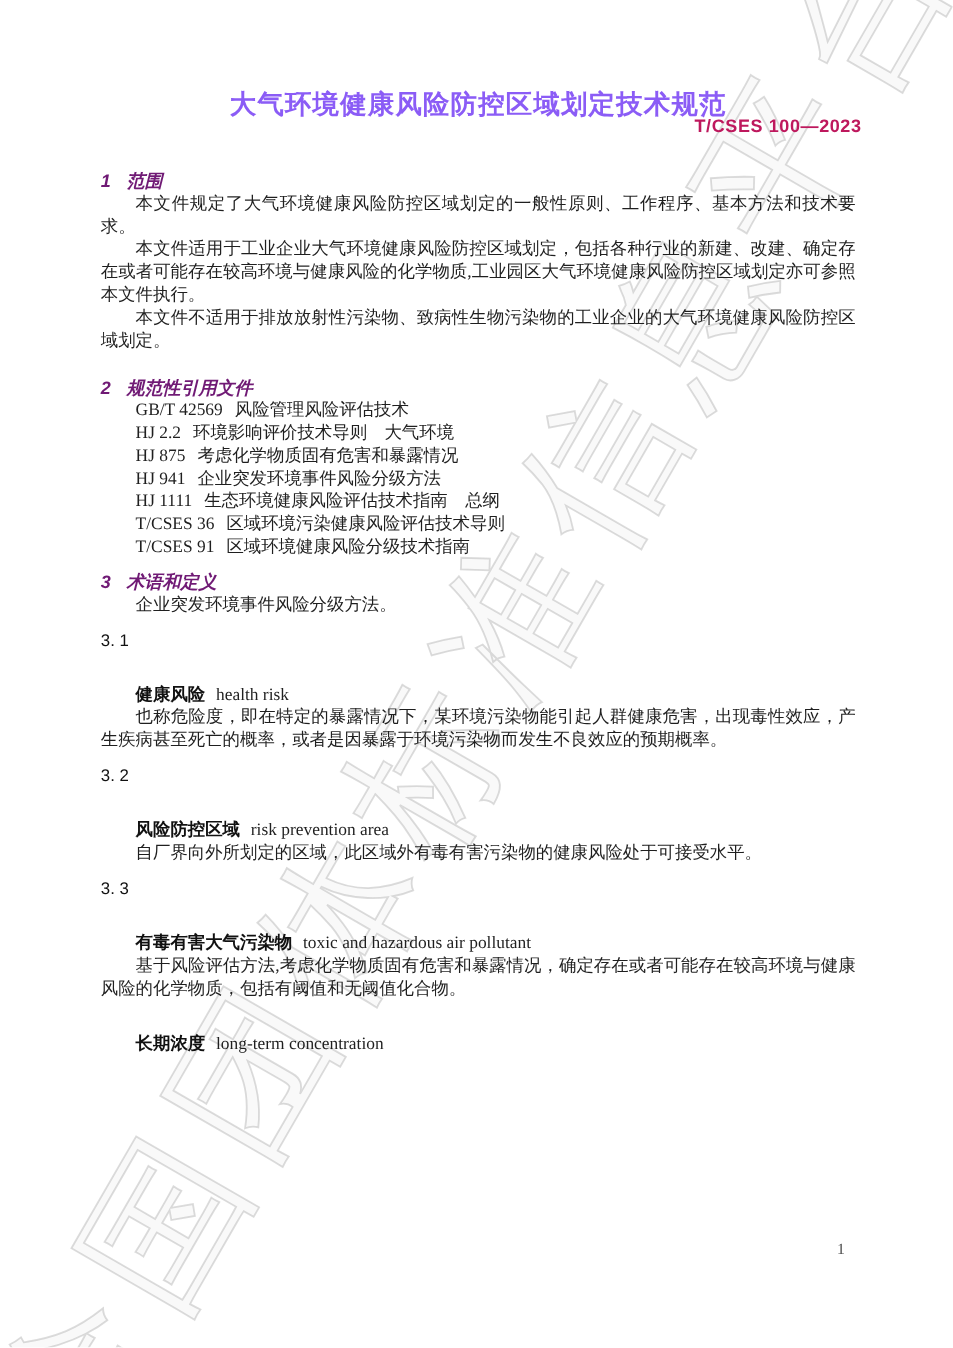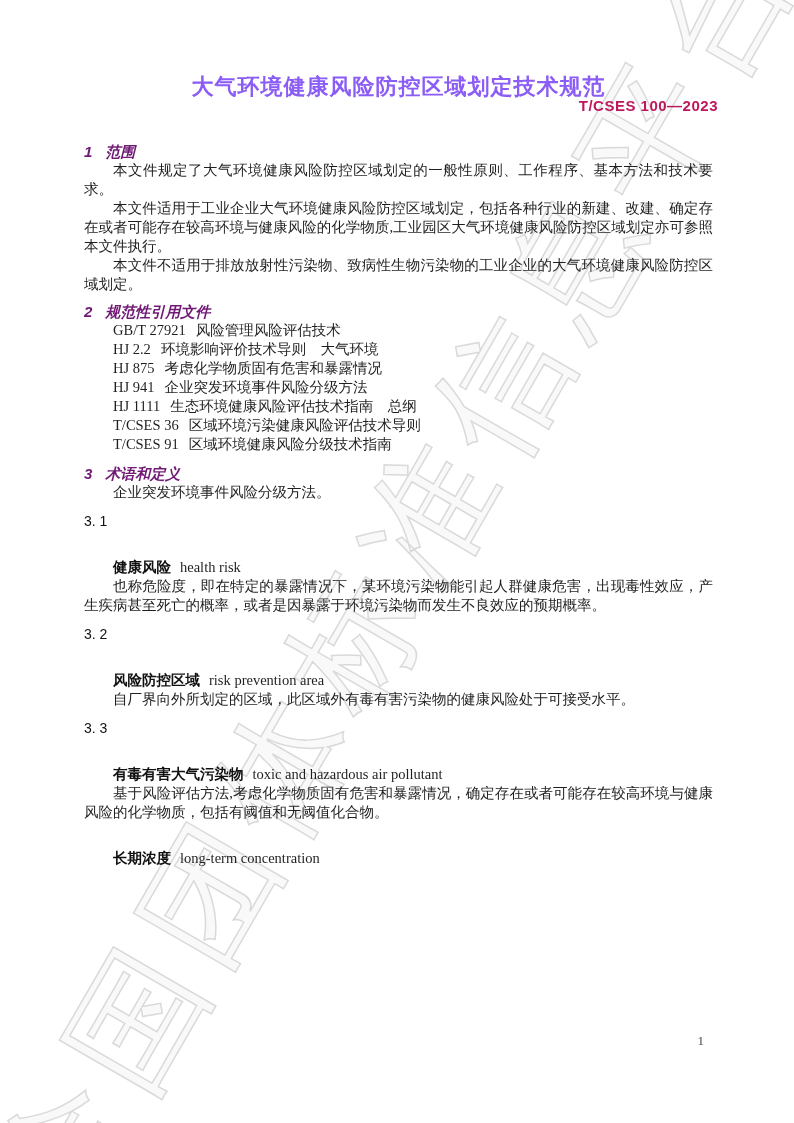--- a/index.html
+++ b/index.html
@@ -27,21 +27,21 @@
     margin:0; padding-top:74px; text-align:center;
     font-family:"Liberation Sans","DejaVu Sans",sans-serif;
     font-size:22px; font-weight:bold; letter-spacing:1px; line-height:26px; color:#8b5cf6;
   }
   .sec-heading {
     font-family:"Liberation Sans","DejaVu Sans",sans-serif;
     font-size:15px; font-weight:bold; line-height:19px; color:#701a75;font-style:italic;
   }
   .sec-heading .sec-num { display:inline-block; margin-right:13px; }
   #sec1 { margin-top:42px; }
-  #sec2 { margin-top:8px; }
+  #sec2 { margin-top:20px; }
   #sec3 { margin-top:10px; }
   p.body { margin:0; font-size:14.5px; line-height:19px; text-align:justify; }
   .ind { text-indent:2em; }
   .mt14 { margin-top:14px; }
   .mt18 { margin-top:18px; }
   .ref { margin-left:2em; font-size:14.5px; line-height:19px; }
   .ref .rtitle { margin-left:10px; }
   .clause-num {
     margin-top:10px;
     font-family:"Liberation Sans","DejaVu Sans",sans-serif;
@@ -76,21 +76,21 @@
     </div>
     <p class="body ind mt14">本文件规定了大气环境健康风险防控区域划定的一般性原则、工作程序、基本方法和技术要求。</p>
     <p class="body ind">本文件适用于工业企业大气环境健康风险防控区域划定，包括各种行业的新建、改建、确定存在或者可能存在较高环境与健康风险的化学物质,工业园区大气环境健康风险防控区域划定亦可参照本文件执行。</p>
     <p class="body ind">本文件不适用于排放放射性污染物、致病性生物污染物的工业企业的大气环境健康风险防控区域划定。</p>
 
     <div id="sec2" class="sec-heading">
       <span class="sec-num">2</span><span>规范性引用文件</span>
     </div>
 
     <div class="ref">
-      <span>GB/T 27921</span><span class="rtitle">风险管理风险评估技术</span>
+      <span>GB/T 42569</span><span class="rtitle">风险管理风险评估技术</span>
     </div>
     <div class="ref">
       <span>HJ 2.2</span><span class="rtitle">环境影响评价技术导则　大气环境</span>
     </div>
     <div class="ref">
       <span>HJ 875</span><span class="rtitle">考虑化学物质固有危害和暴露情况</span>
     </div>
     <div class="ref">
       <span>HJ 941</span><span class="rtitle">企业突发环境事件风险分级方法</span>
     </div>

